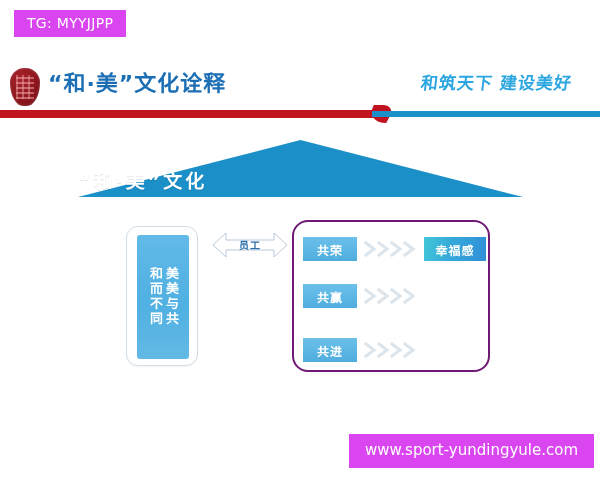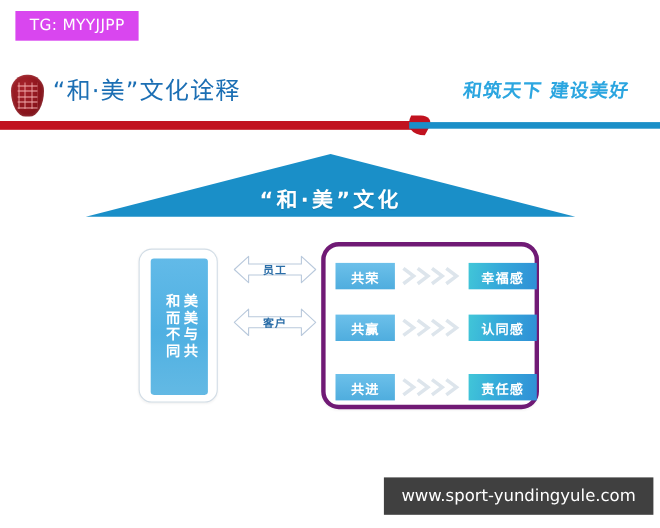--- a/index.html
+++ b/index.html
@@ -30,21 +30,21 @@
     line-height: 1;
     white-space: nowrap;
     z-index: 40;
   }
 
   
   .watermark {
     position: absolute;
     right: 6px;
     bottom: 12px;
-    background: #404040;
+    background: #d946ef;
     color: #ffffff;
     font-size: 15px;
     padding: 9px 16px 10px 16px;
     line-height: 1;
     white-space: nowrap;
     z-index: 40;
   }
 
   
   .header {
@@ -76,21 +76,21 @@
     background:
       repeating-linear-gradient(0deg, rgba(255,190,190,0.55) 0 2px, rgba(140,20,28,0) 2px 5px),
       repeating-linear-gradient(90deg, rgba(255,190,190,0.45) 0 2px, rgba(140,20,28,0) 2px 6px);
     opacity: 0.85;
   }
   .header-title {
     position: absolute;
     left: 48px;
     top: 5px;
     font-size: 22px;
-    font-weight: normal;
+    font-weight: bold;
     color: #1c6fb4;
     letter-spacing: 1px;
     line-height: 34px;
     white-space: nowrap;
     font-family: "DejaVu Sans", "Liberation Sans", sans-serif;
   }
   .header-slogan {
     position: absolute;
     right: 28px;
     top: 8px;
@@ -147,21 +147,21 @@
     top: 140px;
     width: 445px;
     height: 62px;
   }
   .pyramid svg { display: block; }
   .pyramid-label {
     position: absolute;
     left: 0;
     top: 26px;
     width: 445px;
-    text-align: center;
+    text-align: left;
     color: #ffffff;
     font-size: 19px;
     font-weight: bold;
     letter-spacing: 3px;
     white-space: nowrap;
     text-shadow: 0 1px 1px rgba(0,0,0,0.12);
   }
 
   
   .left-card {
@@ -232,21 +232,21 @@
     white-space: nowrap;
   }
 
   
   .right-panel {
     position: absolute;
     left: 292px;
     top: 220px;
     width: 198px;
     height: 152px;
-    border: 4px solid #701a75;
+    border: 2px solid #701a75;
     border-radius: 16px;
     background: #ffffff;
     box-sizing: border-box;
     box-shadow: 0 1px 2px rgba(0,0,0,0.04);
   }
   .value-row {
     position: absolute;
     left: 9px;
     width: 180px;
     height: 24px;
@@ -330,26 +330,20 @@
 
 <div class="arrows">
 
   <div class="arrow-row r1">
     <svg width="76" height="30" viewBox="0 0 76 30">
       <polygon points="14,3 14,10 62,10 62,3 75,15 62,27 62,20 14,20 14,27 1,15" fill="#ffffff" stroke="#b9c9dc" stroke-width="1" stroke-linejoin="round"></polygon>
     </svg>
     <div class="arrow-label">员工</div>
   </div>
 
-  <div class="arrow-row r2">
-    <svg width="76" height="30" viewBox="0 0 76 30">
-      <polygon points="14,3 14,10 62,10 62,3 75,15 62,27 62,20 14,20 14,27 1,15" fill="#ffffff" stroke="#b9c9dc" stroke-width="1" stroke-linejoin="round"></polygon>
-    </svg>
-    <div class="arrow-label">客户</div>
-  </div>
 
 
 </div>
 
 <div class="right-panel">
 
   <div class="value-row v1">
     <div class="chip-left">共荣</div>
     <div class="chev-group">
       <svg width="56" height="24" viewBox="0 0 56 24">
@@ -369,33 +363,31 @@
     <div class="chev-group">
       <svg width="56" height="24" viewBox="0 0 56 24">
         <g fill="none" stroke="#dde5ec" stroke-width="3.2" stroke-linecap="square" stroke-linejoin="miter">
           <polyline points="3,6 11,12 3,18"></polyline>
           <polyline points="16,6 24,12 16,18"></polyline>
           <polyline points="29,6 37,12 29,18"></polyline>
           <polyline points="42,6 50,12 42,18"></polyline>
         </g>
       </svg>
     </div>
-    <div class="chip-right">认同感</div>
   </div>
 
   <div class="value-row v3">
     <div class="chip-left">共进</div>
     <div class="chev-group">
       <svg width="56" height="24" viewBox="0 0 56 24">
         <g fill="none" stroke="#dde5ec" stroke-width="3.2" stroke-linecap="square" stroke-linejoin="miter">
           <polyline points="3,6 11,12 3,18"></polyline>
           <polyline points="16,6 24,12 16,18"></polyline>
           <polyline points="29,6 37,12 29,18"></polyline>
           <polyline points="42,6 50,12 42,18"></polyline>
         </g>
       </svg>
     </div>
-    <div class="chip-right">责任感</div>
   </div>
 
 </div>
 
 <div class="watermark">www.sport-yundingyule.com</div>
 
 </body></html>

